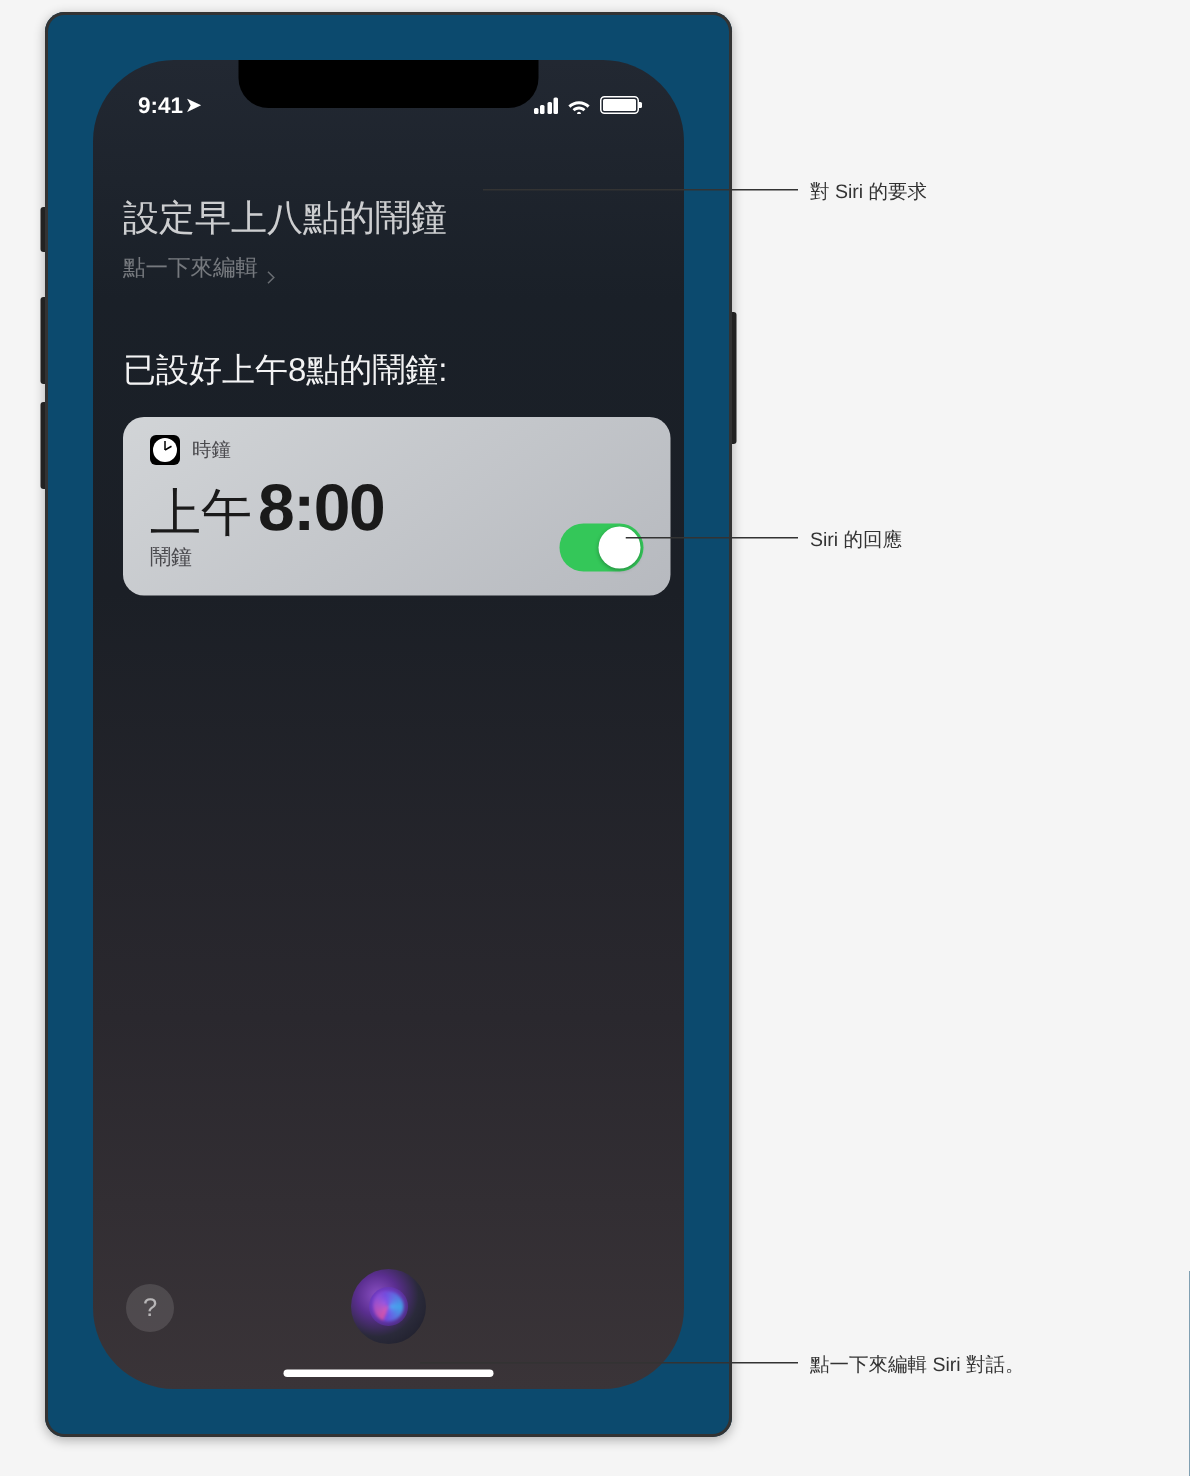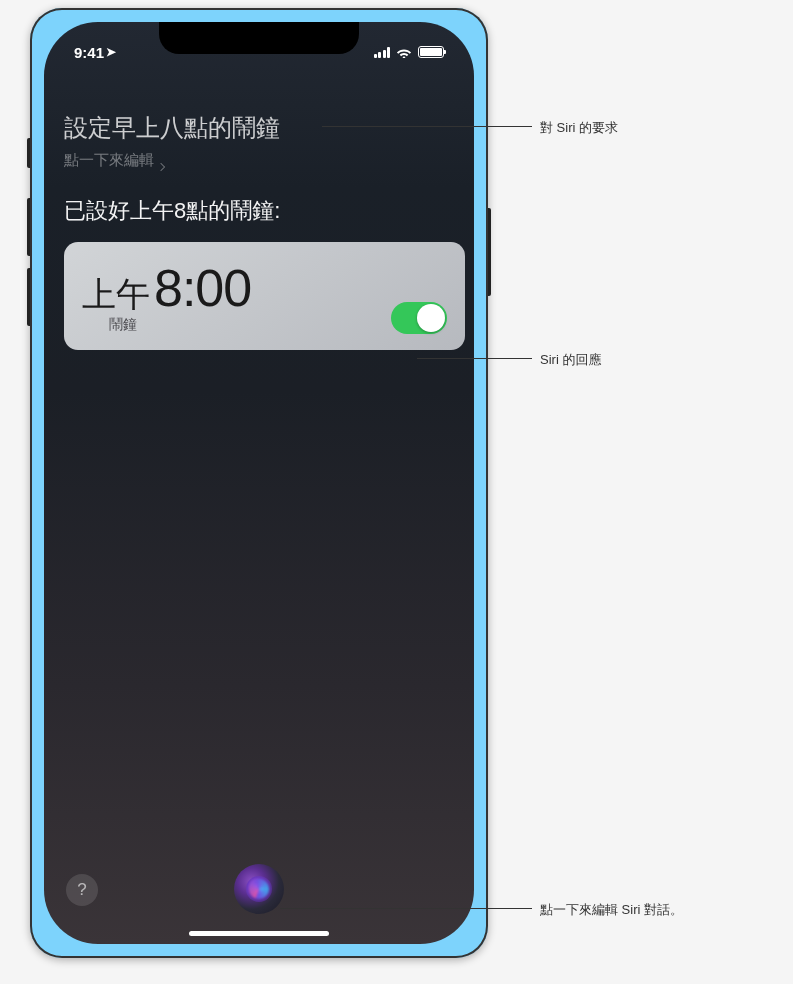--- a/index.html
+++ b/index.html
@@ -13,23 +13,23 @@
       width: 793px;
       height: 984px;
       position: relative;
     }
     .phone-frame {
       position: absolute;
       left: 30px;
       top: 8px;
       width: 458px;
       height: 950px;
-      background: #7dd3fc;
-      border-radius: 32px;
-      padding: 14px;
+      background: #0c4a6e;
+      border-radius: 13px;
+      padding: 32px;
       box-shadow: inset 0 0 0 2px #333, 0 2px 8px rgba(0,0,0,0.3);
     }
     .phone-buttons-left {
       position: absolute;
       left: -3px;
       top: 130px;
       width: 3px;
       height: 30px;
       background: #222;
       border-radius: 2px 0 0 2px;
@@ -174,21 +174,21 @@
       width: 6px;
       height: 6px;
       border-top: 1.5px solid rgba(255,255,255,0.35);
       border-right: 1.5px solid rgba(255,255,255,0.35);
       transform: rotate(45deg);
     }
     .siri-response {
       color: rgba(255,255,255,0.95);
       font-size: 22px;
       font-weight: 500;
-      margin-top: 27px;
+      margin-top: 45px;
       line-height: 1.3;
     }
     .clock-card {
       margin-top: 16px;
       background: linear-gradient(145deg, rgba(230,232,235,0.9), rgba(200,202,208,0.9));
       border-radius: 14px;
       padding: 12px 18px 16px 18px;
       backdrop-filter: blur(30px);
       position: relative;
     }
@@ -232,29 +232,28 @@
       align-items: baseline;
       gap: 4px;
     }
     .alarm-period {
       color: #1a1a1a;
       font-size: 34px;
       font-weight: 300;
     }
     .alarm-digits {
       color: #1a1a1a;
-      font-size: 52px;
-      font-weight: 400;
+      font-size: 44px;
+      font-weight: 700;
       letter-spacing: -1px;
     }
     .alarm-label {
       color: #4a4a4e;
       font-size: 14px;
       margin-top: -2px;
-      margin-left: 27px;
     }
     .toggle {
       width: 56px;
       height: 32px;
       background: #34c759;
       border-radius: 16px;
       position: relative;
       cursor: pointer;
     }
     .toggle-knob {
@@ -374,20 +373,26 @@
 
     <div class="content">
       <div class="user-request">設定早上八點的鬧鐘</div>
       <div class="edit-hint">
         <span>點一下來編輯</span>
         <span class="chevron-small"></span>
       </div>
       <div class="siri-response">已設好上午8點的鬧鐘:</div>
 
       <div class="clock-card">
+        <div class="card-header">
+          <div class="clock-app-icon">
+            <div class="clock-face"></div>
+          </div>
+          <span class="app-name">時鐘</span>
+        </div>
         <div class="alarm-row">
           <div>
             <div class="alarm-time">
               <span class="alarm-period">上午</span>
               <span class="alarm-digits">8:00</span>
             </div>
             <div class="alarm-label">鬧鐘</div>
           </div>
           <div class="toggle">
             <div class="toggle-knob"></div>

